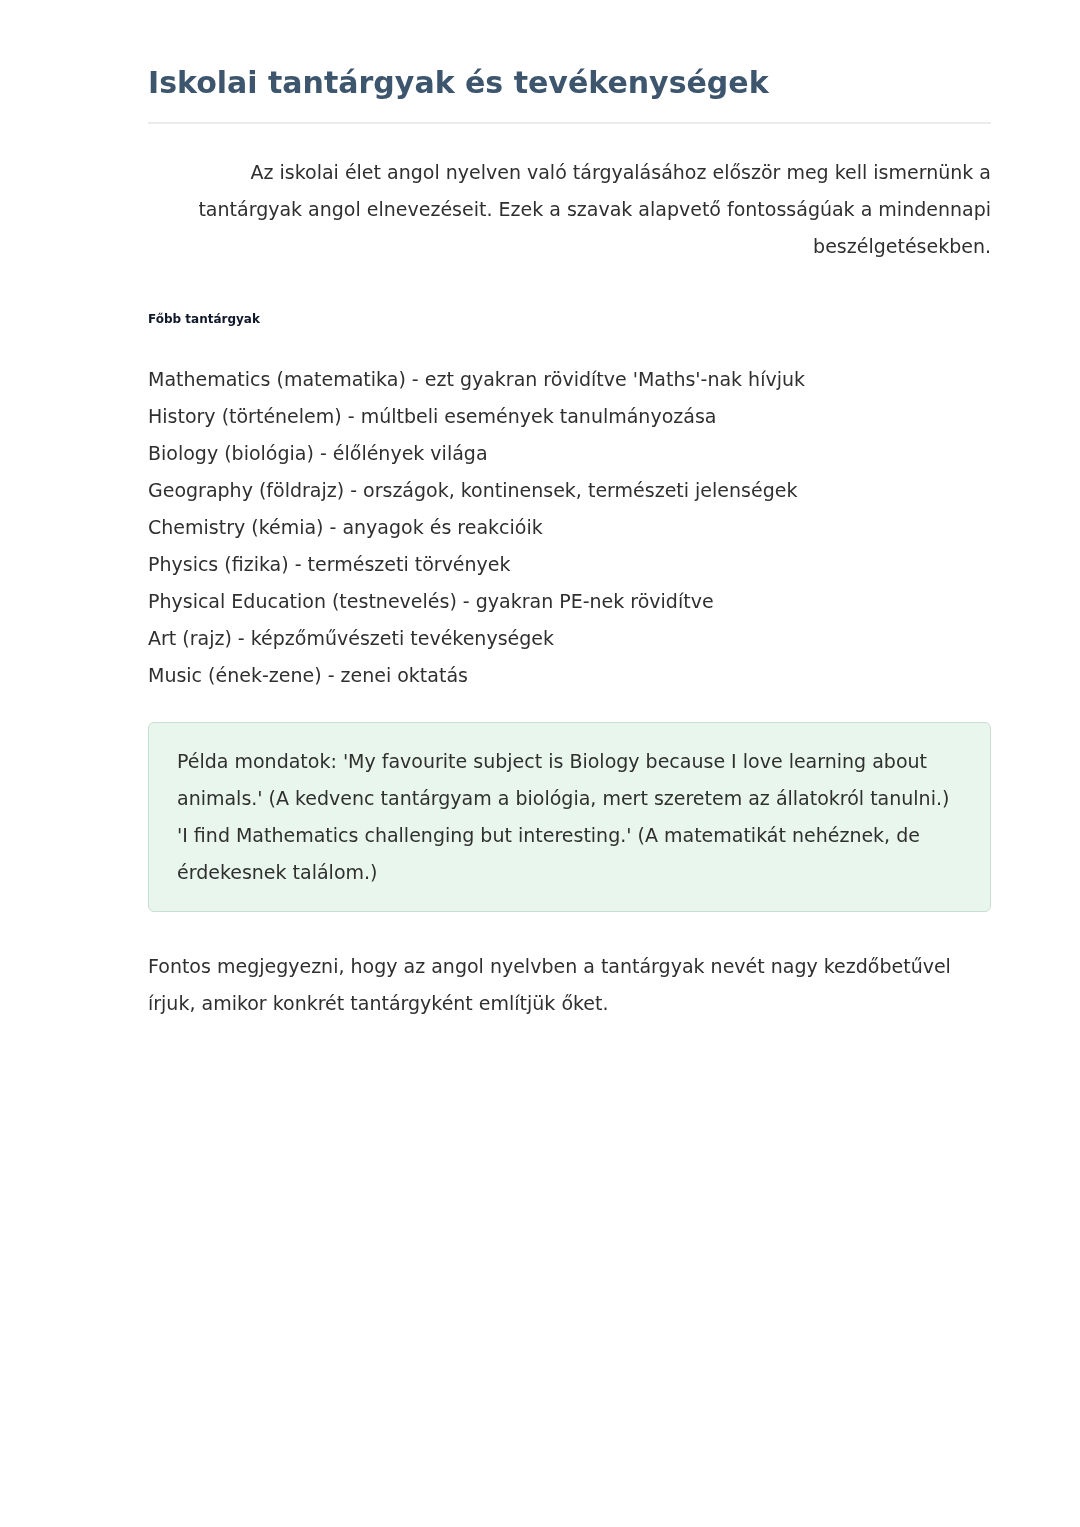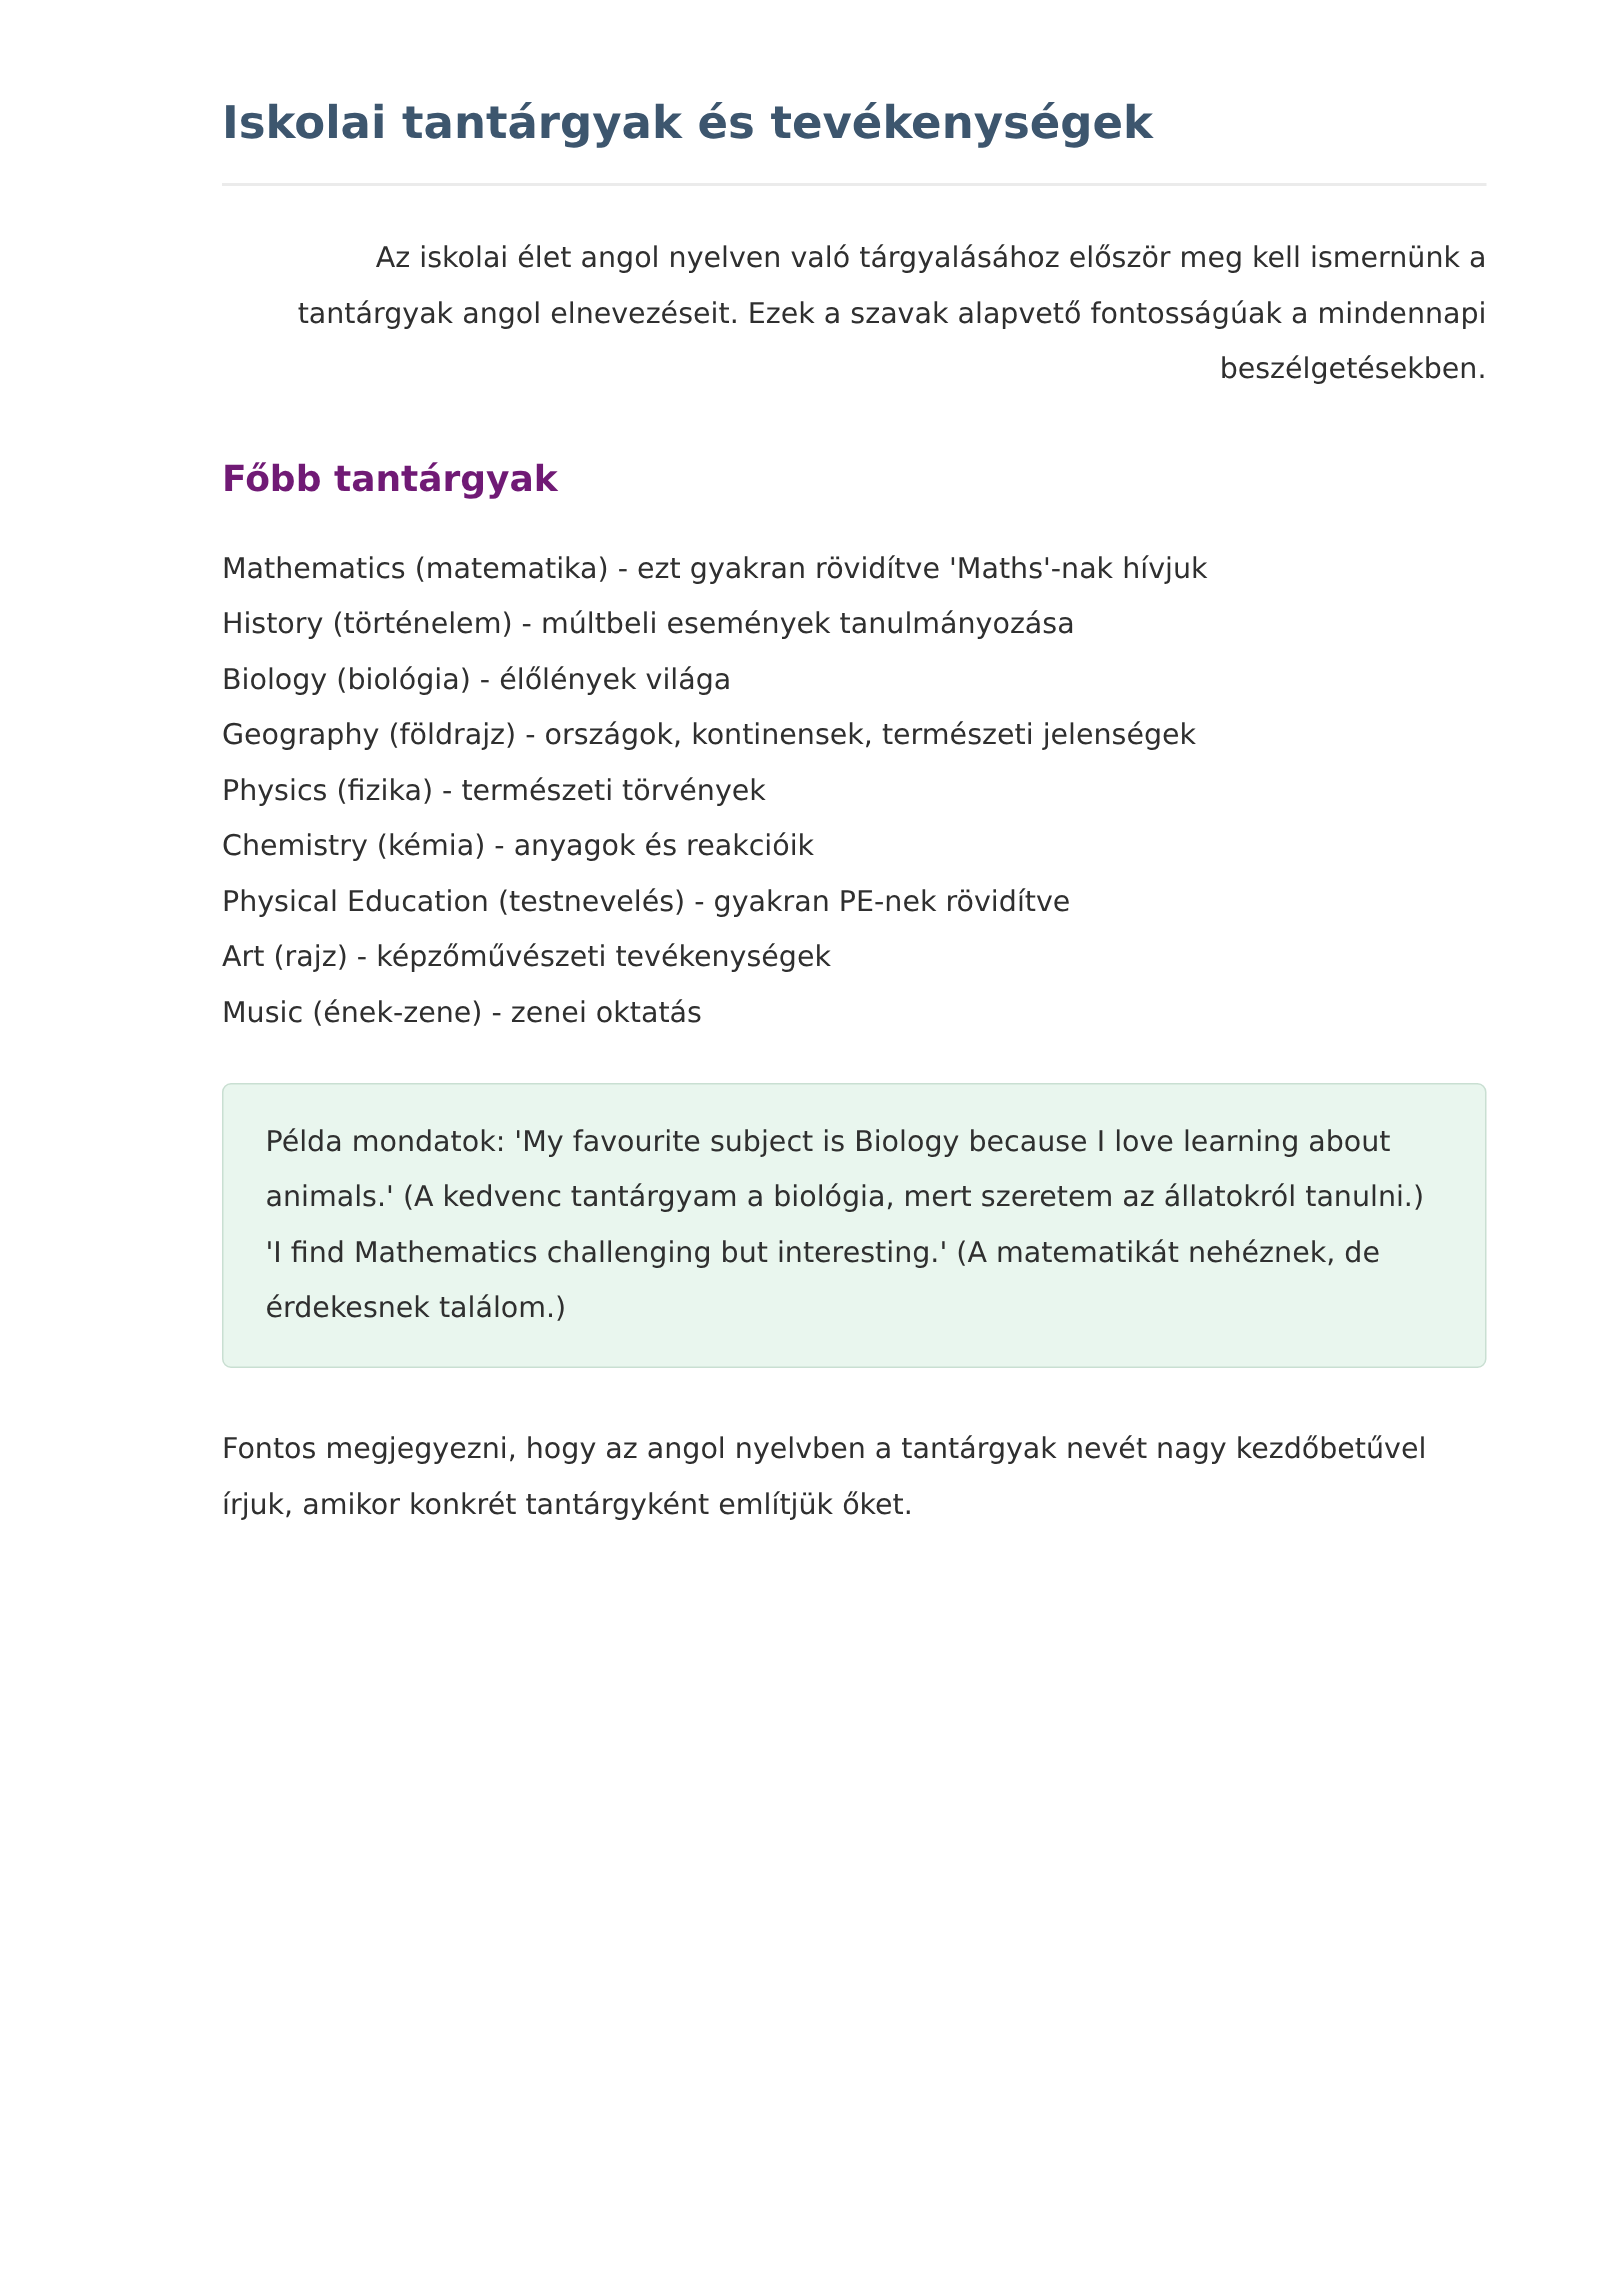--- a/index.html
+++ b/index.html
@@ -32,24 +32,24 @@
     border-bottom: 2px solid #ebebeb;
   }
   .intro-paragraph {
     font-size: 19px;
     line-height: 37px;
     color: #2f2f2f;
     margin: 30px 0 0 0;
     text-align: right;
   }
   .section-heading {
-    font-size: 24px;
+    font-size: 12px;
     line-height: 28px;
     font-weight: bold;
-    color: #701a75;
+    color: #0f172a;
     margin: 40px 0 0 0;
   }
   .subject-list {
     margin-top: 28px;
     font-size: 19px;
     line-height: 37px;
     color: #2f2f2f;
   }
   .subject-item {
     white-space: nowrap;
@@ -83,22 +83,22 @@
 
   <p class="intro-paragraph">Az iskolai élet angol nyelven való tárgyalásához először meg kell ismernünk a tantárgyak angol elnevezéseit. Ezek a szavak alapvető fontosságúak a mindennapi beszélgetésekben.</p>
 
   <h2 class="section-heading">Főbb tantárgyak</h2>
 
   <div class="subject-list">
       <div class="subject-item">Mathematics (matematika) - ezt gyakran rövidítve 'Maths'-nak hívjuk</div>
       <div class="subject-item">History (történelem) - múltbeli események tanulmányozása</div>
       <div class="subject-item">Biology (biológia) - élőlények világa</div>
       <div class="subject-item">Geography (földrajz) - országok, kontinensek, természeti jelenségek</div>
+      <div class="subject-item">Chemistry (kémia) - anyagok és reakcióik</div>
       <div class="subject-item">Physics (fizika) - természeti törvények</div>
-      <div class="subject-item">Chemistry (kémia) - anyagok és reakcióik</div>
       <div class="subject-item">Physical Education (testnevelés) - gyakran PE-nek rövidítve</div>
       <div class="subject-item">Art (rajz) - képzőművészeti tevékenységek</div>
       <div class="subject-item">Music (ének-zene) - zenei oktatás</div>
     </div>
 
   <div class="example-box">
     <p class="example-box-text">Példa mondatok: 'My favourite subject is Biology because I love learning about animals.' (A kedvenc tantárgyam a biológia, mert szeretem az állatokról tanulni.) 'I find Mathematics challenging but interesting.' (A matematikát nehéznek, de érdekesnek találom.)</p>
   </div>
 
   <p class="closing-paragraph">Fontos megjegyezni, hogy az angol nyelvben a tantárgyak nevét nagy kezdőbetűvel írjuk, amikor konkrét tantárgyként említjük őket.</p>

